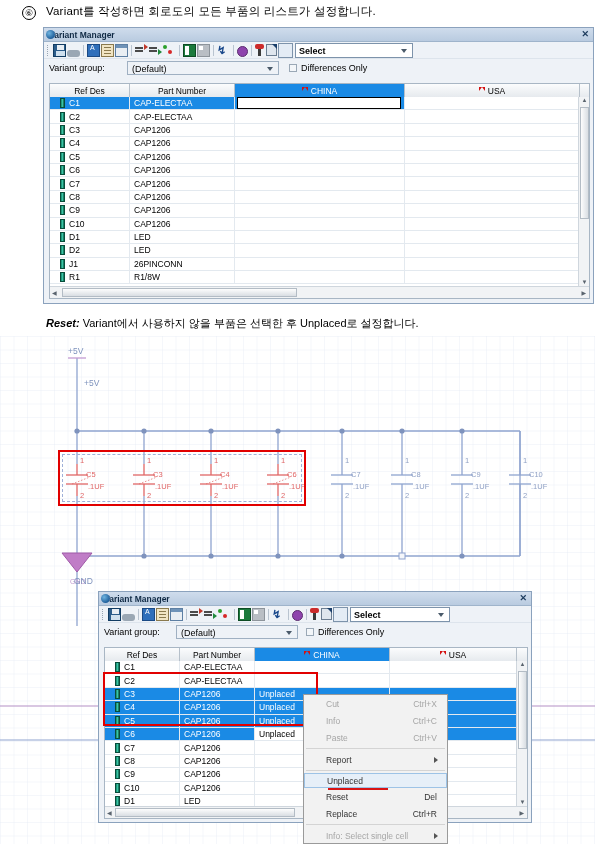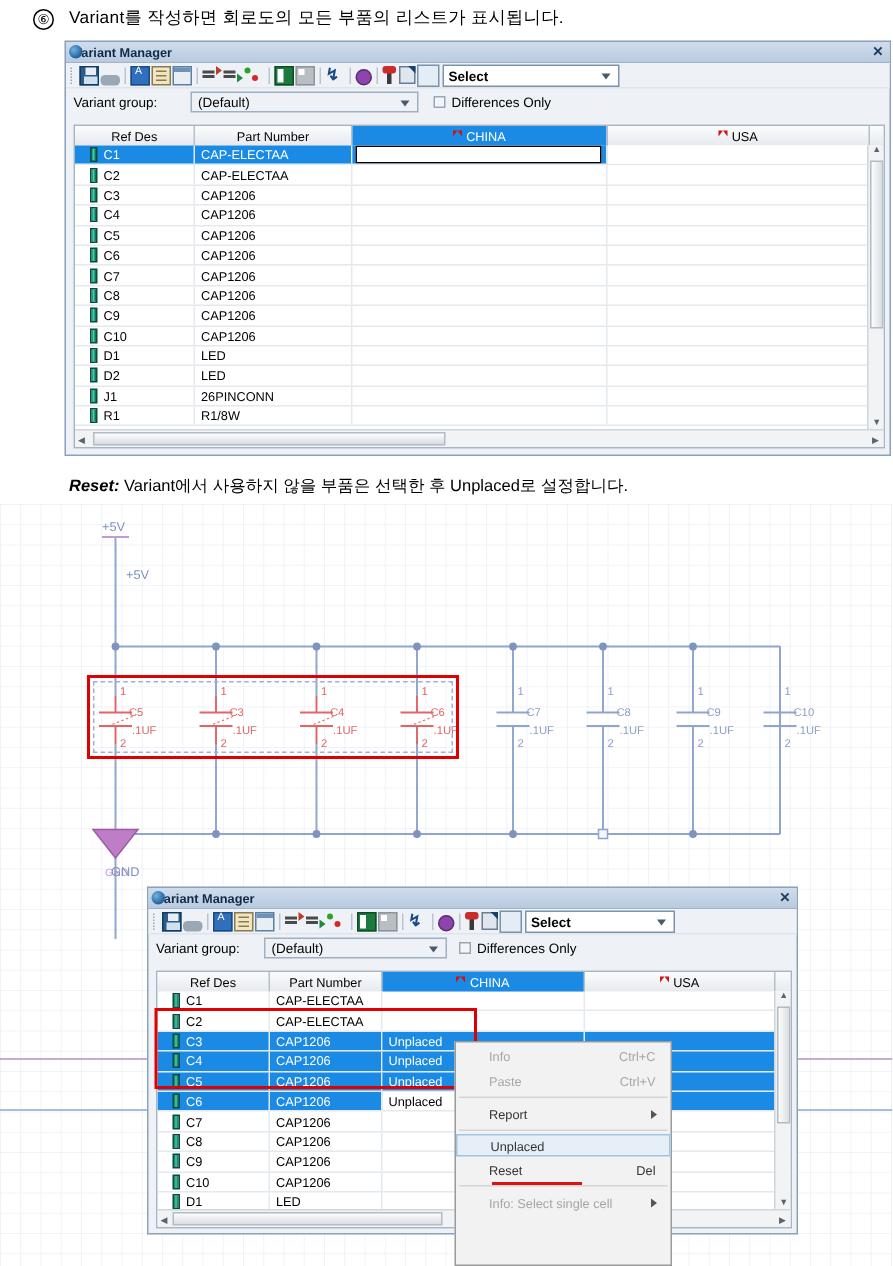--- a/index.html
+++ b/index.html
@@ -76,21 +76,21 @@
   .sel-combo {
     height:15px; border:1px solid #7d93ab; background:#fff;
     font-size:9px; font-weight:bold; color:#000; padding:1px 0 0 3px;
     display:flex; align-items:center; position:relative;
   }
   .sel-combo .caret { position:absolute; right:5px; top:5px;
     border-left:3px solid transparent;border-right:3px solid transparent;border-top:4px solid #4a5a6a;}
 
   .row2 { height:18px; display:flex; align-items:center; padding-left:5px; font-size:9px; color:#000; }
   .vg-combo { height:14px; background:#eef2f7; border:1px solid #9fb0c2;
-    font-size:9px; color:#000; padding:1px 0 0 4px; position:relative; display:flex; }
+    font-size:9px; color:#000; padding:1px 0 0 4px; position:relative; display:flex; align-items:center;}
   .vg-combo .caret{position:absolute;right:5px;top:5px;border-left:3px solid transparent;border-right:3px solid transparent;border-top:4px solid #4a5a6a;}
   .chk { width:8px;height:8px;border:1px solid #9aa8b6;background:#f3f6f9; display:inline-block; margin-right:4px;}
 
   
   .grid-wrap { position:absolute; background:#fff; border:1px solid #a8b6c4; overflow:hidden; }
   .ghead { display:flex; height:13px; background:linear-gradient(#fbfcfd,#e6eaee); }
   .ghead .hc { border-right:1px solid #b6c0ca; font-size:8.5px; color:#000;
      display:flex; align-items:center; justify-content:center; height:13px;}
   .ghead .hc.sel { background:#1a8ae5; color:#fff; }
   .flag { display:inline-block; width:6px;height:8px;margin-right:3px;position:relative;}
@@ -131,21 +131,21 @@
   .ctx-underline { position:absolute; left:24px; height:2px; background:#d81414; }
 
   
   .redbox { position:absolute; border:2px solid #e10000; }
 </style>
 </head>
 <body>
 
 <div class="step-line">
   <div class="step-num">⑥</div>
-  <div class="step-text">Variant를 작성하면 회로도의 모든 부품의 리스트가 표시됩니다.</div>
+  <div class="step-text">Variant를 작성하면 회로도의 모든 부품의 리스트가 설정합니다.</div>
 </div>
 
 <div id="schem">
   <svg width="595" height="508">
     <defs>
       <pattern id="gridp" width="13.5" height="13.5" patternUnits="userSpaceOnUse">
         <path d="M13.5 0 L0 0 0 13.5" fill="none" stroke="#e3e8f2" stroke-width="0.7"></path>
       </pattern>
     </defs>
     <rect x="0" y="0" width="595" height="508" fill="url(#gridp)"></rect>
@@ -702,20 +702,24 @@
       <div style="position:absolute;left:2px;top:2px;font-size:6px;color:#5a646e;">◀</div>
       <div style="position:absolute;right:3px;top:2px;font-size:6px;color:#5a646e;">▶</div>
     </div>
   </div>
 </div>
 
 <div class="redbox" style="left:103px;top:672px;width:215px;height:54px;"></div>
 
 <div class="ctx" id="ctxmenu" style="left:303px;top:694px;width:145px;height:150px;">
     <div class="ctx-item dis">
+      <span>Cut</span>
+      <span class="acc">Ctrl+X</span>
+    </div>
+    <div class="ctx-item dis">
       <span>Info</span>
       <span class="acc">Ctrl+C</span>
     </div>
     <div class="ctx-item dis">
       <span>Paste</span>
       <span class="acc">Ctrl+V</span>
     </div>
     <div class="ctx-sep"></div>
     <div class="ctx-item">
       <span>Report</span>
@@ -723,18 +727,22 @@
     </div>
     <div class="ctx-sep"></div>
     <div class="ctx-item hl">
       <span>Unplaced</span>
     </div>
     <div class="ctx-underline" style="width: 60px; top: 93px;"></div>
     <div class="ctx-item">
       <span>Reset</span>
       <span class="acc">Del</span>
     </div>
+    <div class="ctx-item">
+      <span>Replace</span>
+      <span class="acc">Ctrl+R</span>
+    </div>
     <div class="ctx-sep"></div>
     <div class="ctx-item dis">
       <span>Info: Select single cell</span>
       <span class="arr"></span>
     </div>
   </div>
 
 </body></html>

